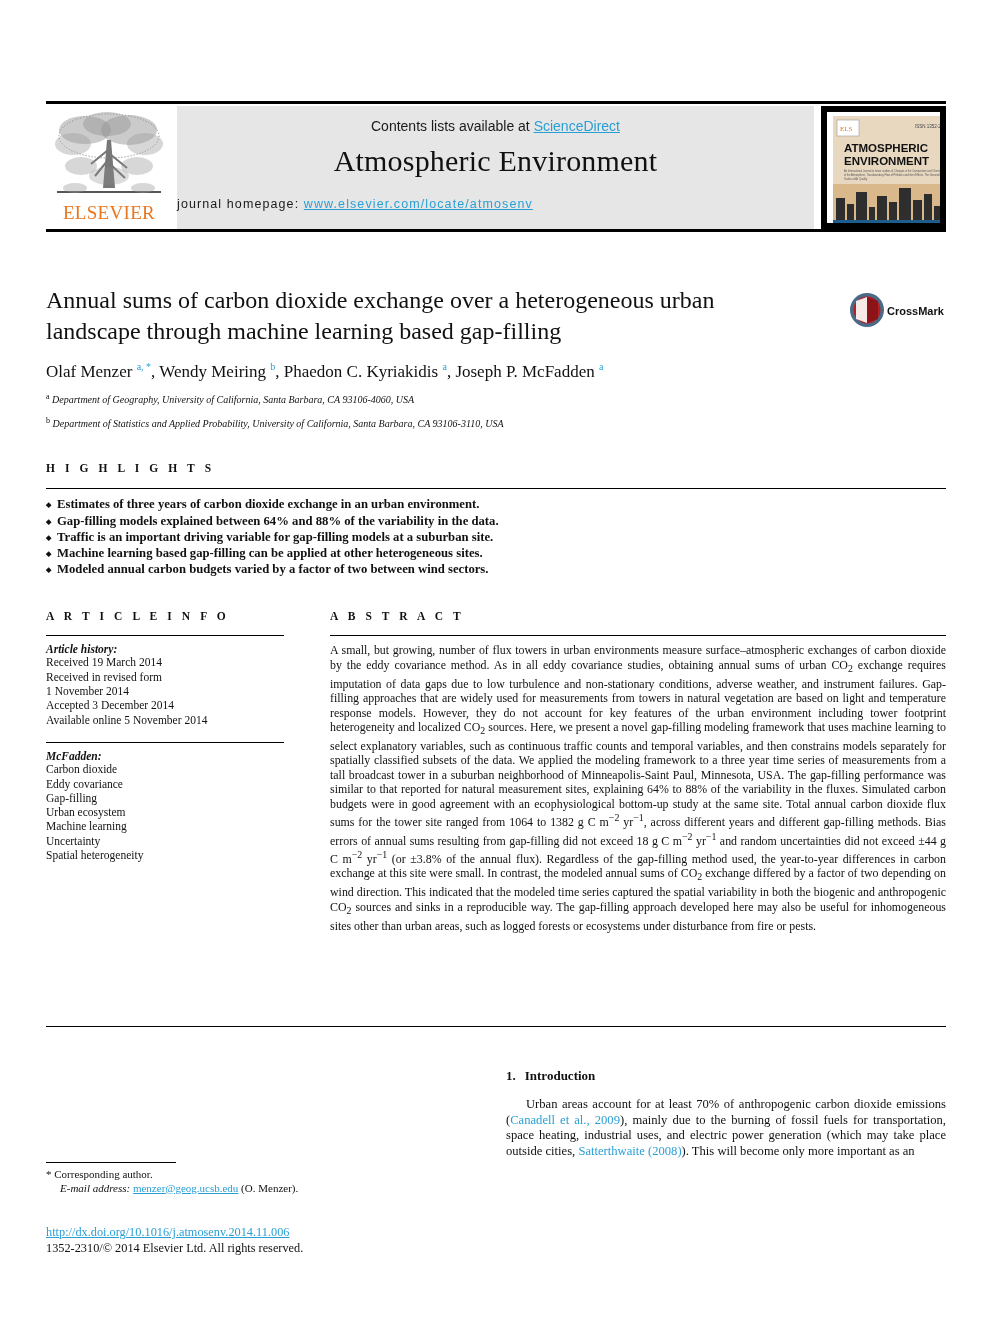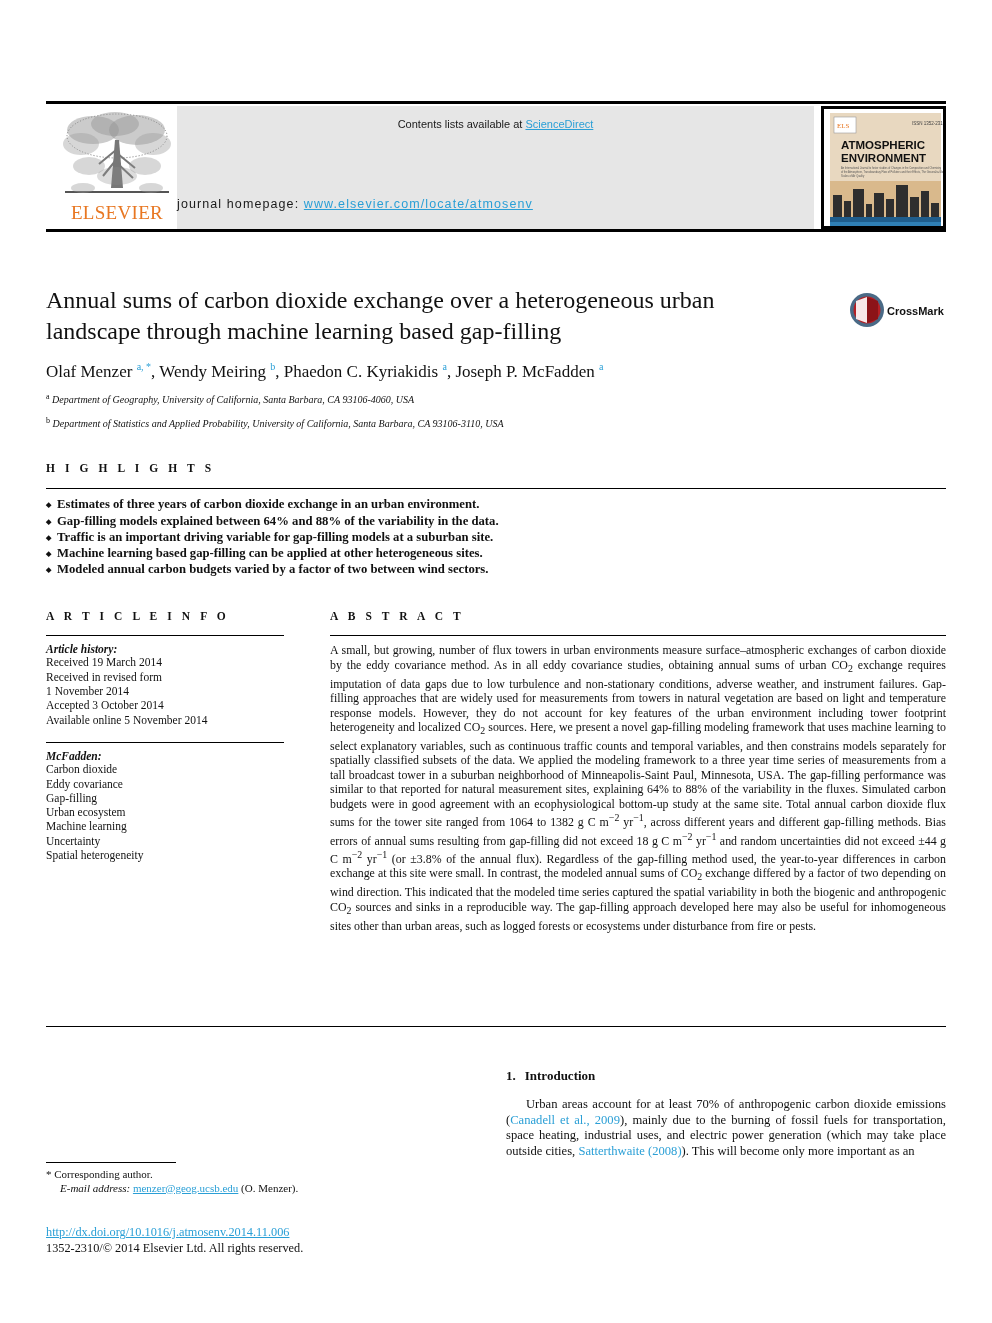--- a/index.html
+++ b/index.html
@@ -52,21 +52,21 @@
   }
   .masthead .rule-bot {
     position: absolute;
     left: 0; top: 128px;
     width: 900px;
     height: 3px;
     background: #000;
   }
   .elsevier-logo {
     position: absolute;
-    left: 8px; top: 5px;
+    left: 0px; top: 5px;
     width: 126px; height: 123px;
     overflow: hidden;
   }
   .tree-svg { position: absolute; left: 5px; top: 4px; }
   .elsevier-word {
     position: absolute;
     left: 0; top: 96px;
     width: 126px;
     text-align: center;
     font-family: "Liberation Serif", serif;
@@ -80,21 +80,21 @@
     left: 131px; top: 5px;
     width: 637px; height: 123px;
     background: #e6e6e6;
   }
   .contents-line {
     position: absolute;
     left: 0; top: 12px;
     width: 637px;
     text-align: center;
     font-family: "Liberation Sans", sans-serif;
-    font-size: 11px;
+    font-size: 14px;
     color: #1a1a1a;
   }
   .contents-line .sd {
     color: #2a9fd6;
   }
   .journal-title {
     position: absolute;
     left: 0; top: 38px;
     width: 637px;
     text-align: center;
@@ -112,21 +112,21 @@
     color: #1a1a1a;
     letter-spacing: 1.1px;
   }
   .homepage-line .url { color: #2a9fd6; }
 
   .cover {
     position: absolute;
     left: 775px; top: 5px;
     width: 125px; height: 123px;
     background: #fff;
-    border: 3px solid #000000;
+    border: 6px solid #000000;
     box-sizing: border-box;
     overflow: hidden;
     text-decoration: underline;
   }
 
   
   .title-block { position: absolute; left: 46px; top: 285px; width: 900px; }
   .paper-title {
     width: 760px;
     font-family: "Liberation Serif", serif;
@@ -353,20 +353,21 @@
           <ellipse cx="92" cy="78" rx="12" ry="5" fill="#9a9a9a" opacity=".4"></ellipse>
         </g>
       </svg>
       <div class="elsevier-word">ELSEVIER</div>
     </div>
 
     <div class="journal-band">
       <div class="contents-line">
         <span>Contents lists available at </span><a class="sd" href="#">ScienceDirect</a>
       </div>
+      <div class="journal-title">Atmospheric Environment</div>
       <div class="homepage-line">
         <span>journal homepage: </span><a class="url" href="#">www.elsevier.com/locate/atmosenv</a>
       </div>
     </div>
 
     <div class="cover">
       <svg width="123" height="121" viewBox="0 0 123 121">
         <rect x="0" y="0" width="123" height="121" fill="#ffffff"></rect>
         <rect x="6" y="4" width="111" height="113" fill="#e8d8c0"></rect>
         <rect x="10" y="8" width="22" height="16" fill="#ffffff" stroke="#999" stroke-width=".6"></rect>
@@ -431,21 +432,21 @@
     </ul>
   </div>
 
   <div class="info-col">
     <div class="section-head">A R T I C L E   I N F O</div>
     <div class="info-rule"></div>
     <div class="info-sub">Article history:</div>
     <div class="info-line">Received 19 March 2014</div>
     <div class="info-line">Received in revised form</div>
     <div class="info-line">1 November 2014</div>
-    <div class="info-line">Accepted 3 October 2014</div>
+    <div class="info-line">Accepted 3 December 2014</div>
     <div class="info-line">Available online 5 November 2014</div>
     <div class="info-rule2"></div>
     <div class="info-sub">McFadden:</div>
     <ul class="kw-list">
       <li>Carbon dioxide</li>
       <li>Eddy covariance</li>
       <li>Gap-filling</li>
       <li>Urban ecosystem</li>
       <li>Machine learning</li>
       <li>Uncertainty</li>

